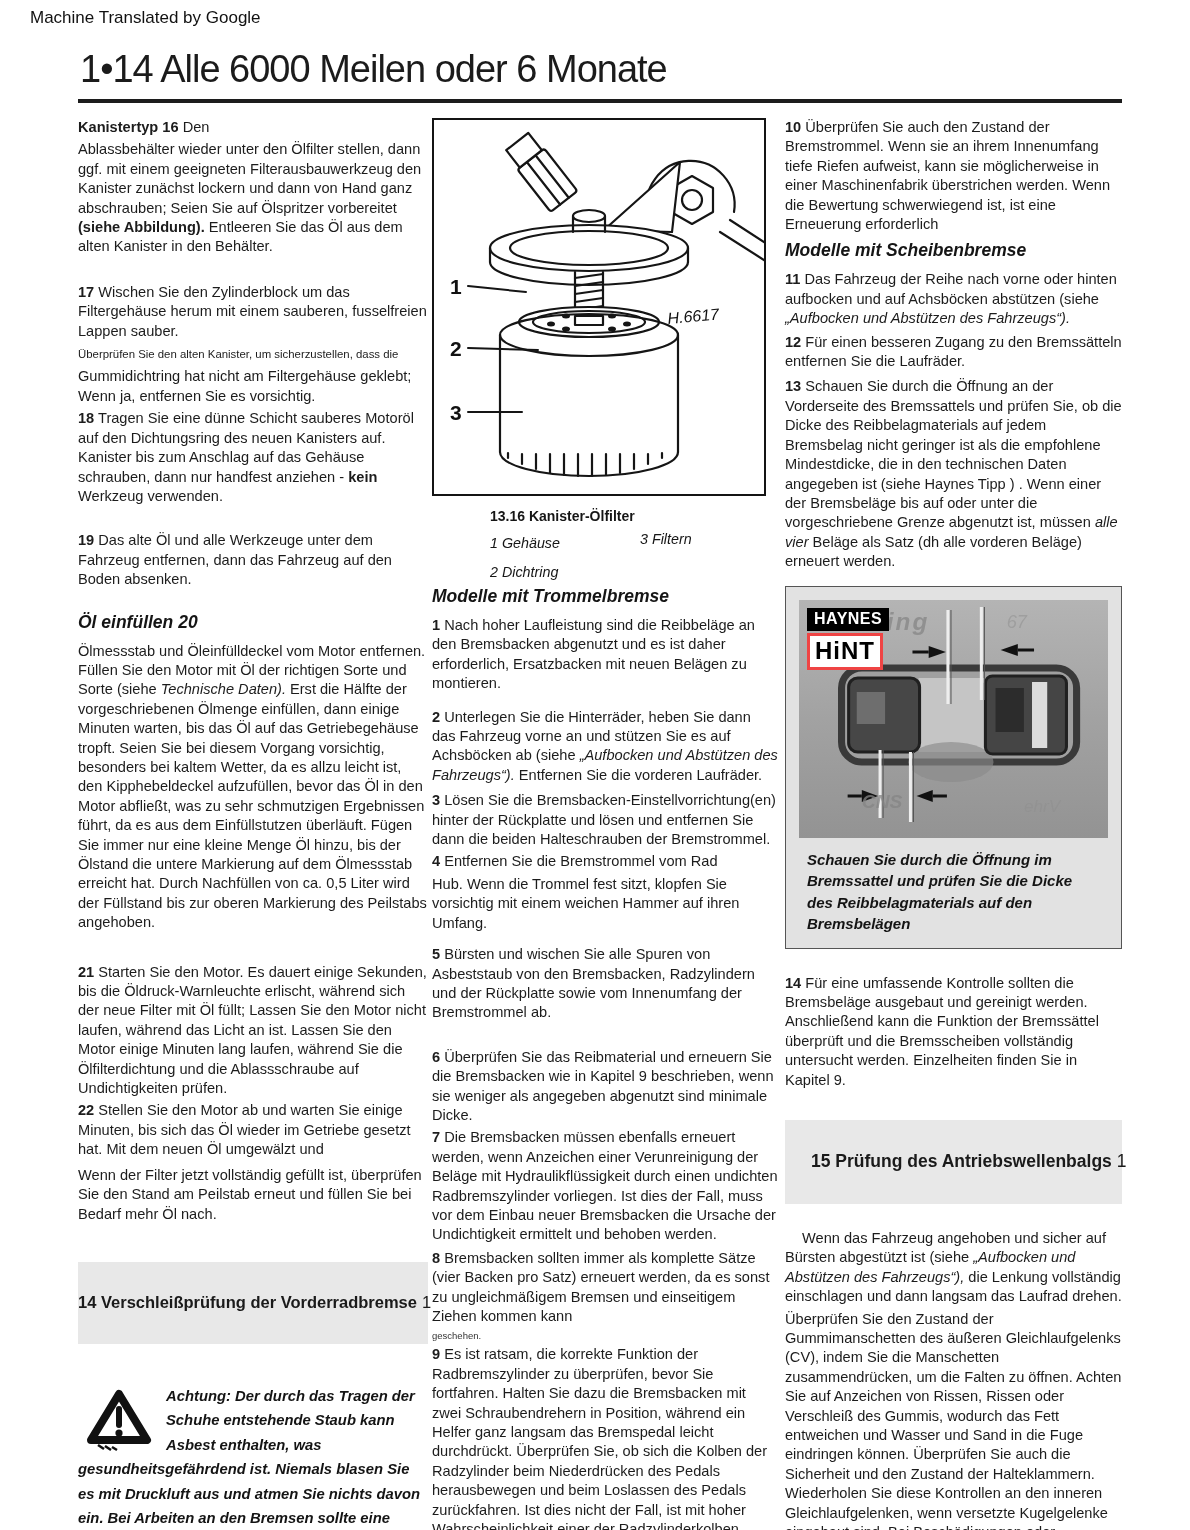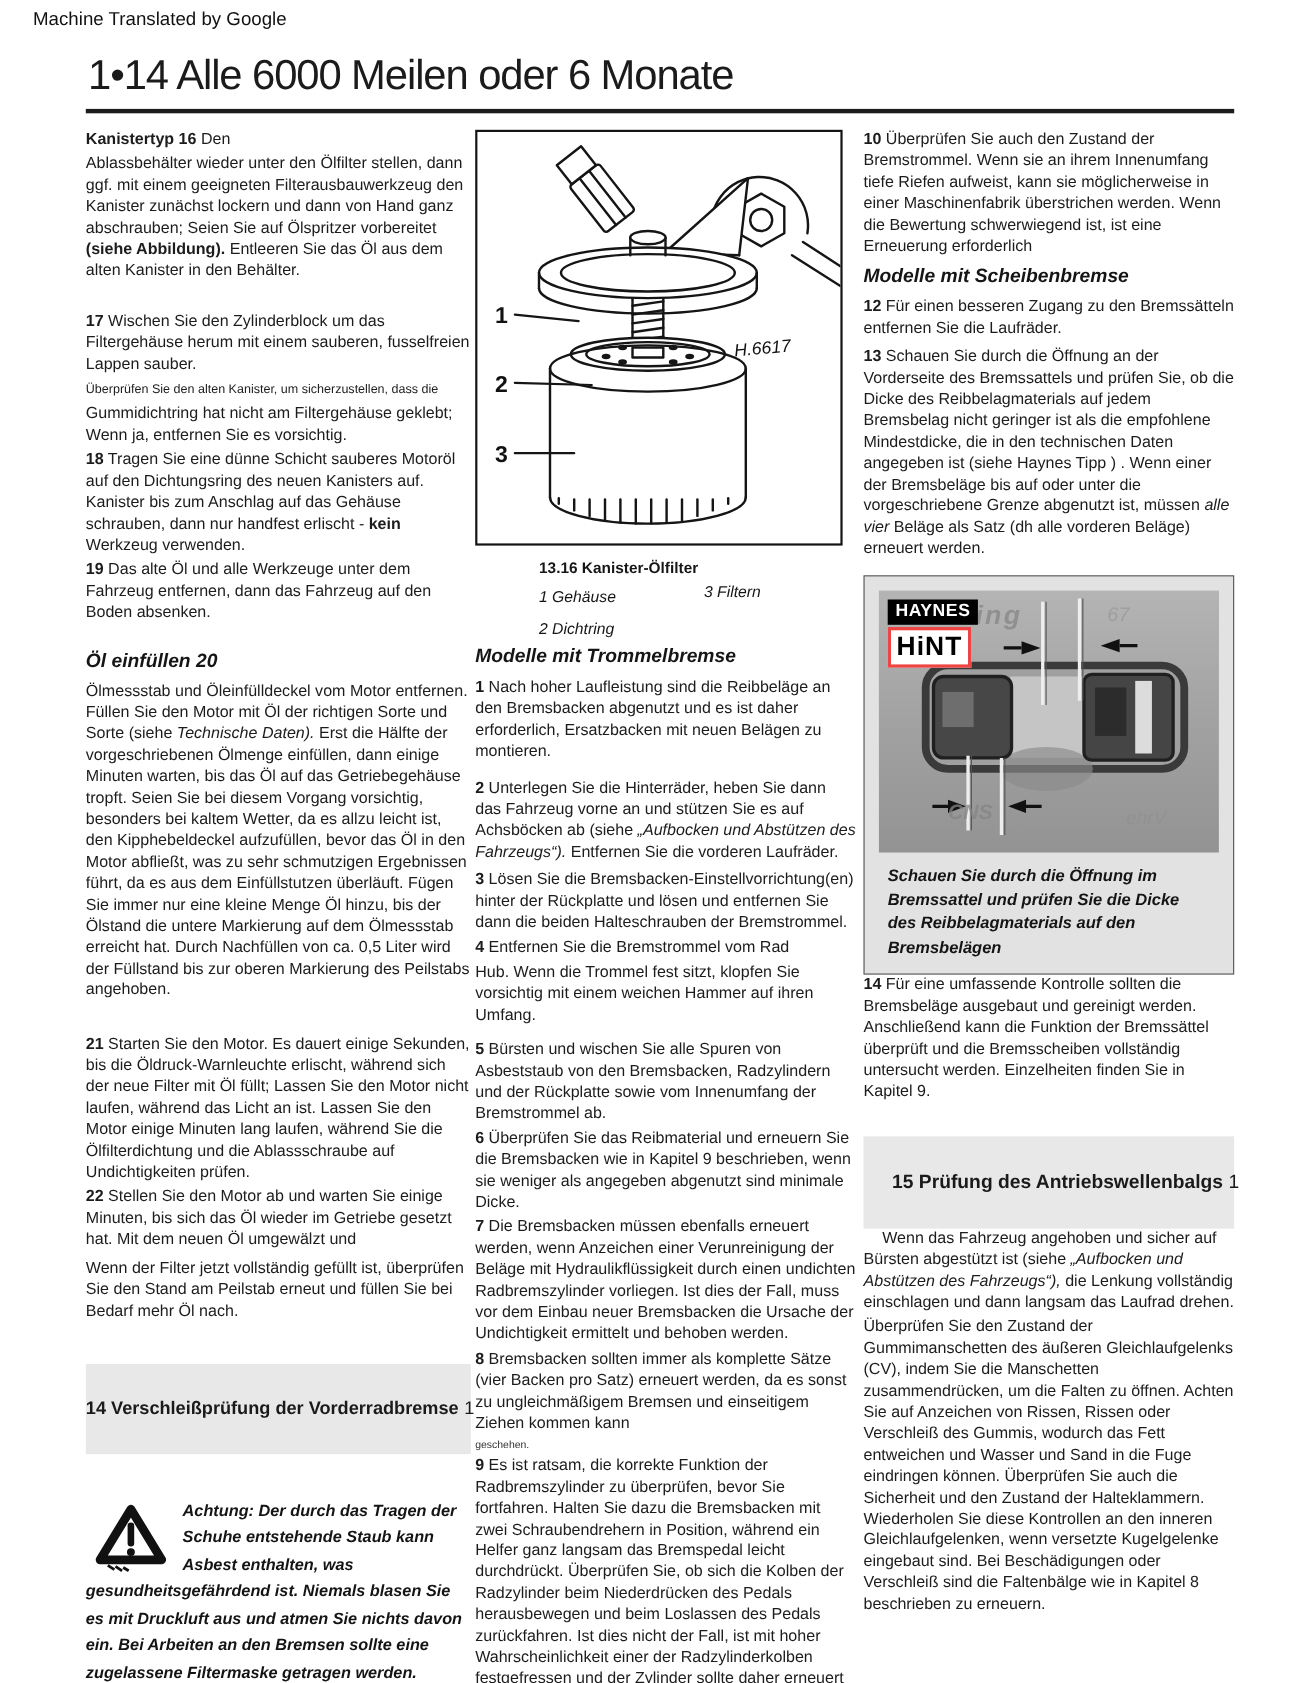--- a/index.html
+++ b/index.html
@@ -17,21 +17,21 @@
   .col-mid{left:432px;width:346px;}
   .col-right{left:785px;width:340px;}
 
   .para{margin:0 0 3px 0;font-size:14.6px;line-height:19.4px;color:#1c1c1c;}
   span.b{font-weight:700;}
   span.i{font-style:italic;}
   span.sm{font-size:11.4px;}
   .para.tiny{font-size:9.5px;line-height:13px;color:#333;}
   .para.indent{text-indent:17px;}
   .mt2{margin-top:2px;} .mt4{margin-top:4px;} .mt6{margin-top:6px;} .mt12{margin-top:12px;} .mt14{margin-top:14px;}
-  .mt16{margin-top:0;} .mt26{margin-top:26px;}
+  .mt16{margin-top:25px;} .mt26{margin-top:26px;}
   .mt30{margin-top:30px;}
 
   .h-ital{font-size:17.5px;font-weight:700;font-style:italic;margin:0 0 9px 0;color:#151515;}
   .col-left .h-ital{margin-top:22px;}
   .col-right .h-ital{margin-top:6px;}
 
   .secbox{background:#e8e8e8;display:flex;align-items:center;font-weight:700;color:#1a1a1a;box-sizing:border-box;white-space:nowrap;}
   .box14{margin-top:38px;width:350px;height:82px;font-size:16.5px;}
   .box15{margin-top:30px;width:337px;height:84px;font-size:17.5px;padding-left:26px;}
   .secnum{font-weight:400;margin-left:5px;}
@@ -63,21 +63,21 @@
   <h1 class="title">1•14 Alle 6000 Meilen oder 6 Monate</h1>
   <div class="rule"></div>
 
   <div class="col col-left">
     <div>
         <p class="para"><span class="b">Kanistertyp 16</span><span> Den</span></p>
         <p class="para"><span>Ablassbehälter wieder unter den Ölfilter stellen, dann ggf. mit einem geeigneten Filterausbauwerkzeug den Kanister zunächst lockern und dann von Hand ganz abschrauben; Seien Sie auf Ölspritzer vorbereitet </span><span class="b">(siehe Abbildung).</span><span> Entleeren Sie das Öl aus dem alten Kanister in den Behälter.</span></p>
         <p class="para mt26"><span class="b">17</span><span> Wischen Sie den Zylinderblock um das Filtergehäuse herum mit einem sauberen, fusselfreien Lappen sauber.</span></p>
         <p class="para"><span class="sm">Überprüfen Sie den alten Kanister, um sicherzustellen, dass die</span></p>
         <p class="para"><span>Gummidichtring hat nicht am Filtergehäuse geklebt; Wenn ja, entfernen Sie es vorsichtig.</span></p>
-        <p class="para"><span class="b">18</span><span> Tragen Sie eine dünne Schicht sauberes Motoröl auf den Dichtungsring des neuen Kanisters auf. Kanister bis zum Anschlag auf das Gehäuse schrauben, dann nur handfest erlischt - </span><span class="b">kein</span><span> Werkzeug verwenden.</span></p>
+        <p class="para"><span class="b">18</span><span> Tragen Sie eine dünne Schicht sauberes Motoröl auf den Dichtungsring des neuen Kanisters auf. Kanister bis zum Anschlag auf das Gehäuse schrauben, dann nur handfest anziehen - </span><span class="b">kein</span><span> Werkzeug verwenden.</span></p>
         <p class="para mt16"><span class="b">19</span><span> Das alte Öl und alle Werkzeuge unter dem Fahrzeug entfernen, dann das Fahrzeug auf den Boden absenken.</span></p>
       </div>
     <h3 class="h-ital"><span class="b i">Öl einfüllen</span><span class="b"> 20</span></h3>
     <div>
         <p class="para"><span>Ölmessstab und Öleinfülldeckel vom Motor entfernen. Füllen Sie den Motor mit Öl der richtigen Sorte und Sorte (siehe </span><span class="i">Technische Daten).</span><span> Erst die Hälfte der vorgeschriebenen Ölmenge einfüllen, dann einige Minuten warten, bis das Öl auf das Getriebegehäuse tropft. Seien Sie bei diesem Vorgang vorsichtig, besonders bei kaltem Wetter, da es allzu leicht ist, den Kipphebeldeckel aufzufüllen, bevor das Öl in den Motor abfließt, was zu sehr schmutzigen Ergebnissen führt, da es aus dem Einfüllstutzen überläuft. Fügen Sie immer nur eine kleine Menge Öl hinzu, bis der Ölstand die untere Markierung auf dem Ölmessstab erreicht hat. Durch Nachfüllen von ca. 0,5 Liter wird der Füllstand bis zur oberen Markierung des Peilstabs angehoben.</span></p>
         <p class="para mt30"><span class="b">21</span><span> Starten Sie den Motor. Es dauert einige Sekunden, bis die Öldruck-Warnleuchte erlischt, während sich der neue Filter mit Öl füllt; Lassen Sie den Motor nicht laufen, während das Licht an ist. Lassen Sie den Motor einige Minuten lang laufen, während Sie die Ölfilterdichtung und die Ablassschraube auf Undichtigkeiten prüfen.</span></p>
         <p class="para"><span class="b">22</span><span> Stellen Sie den Motor ab und warten Sie einige Minuten, bis sich das Öl wieder im Getriebe gesetzt hat. Mit dem neuen Öl umgewälzt und</span></p>
         <p class="para mt6"><span>Wenn der Filter jetzt vollständig gefüllt ist, überprüfen Sie den Stand am Peilstab erneut und füllen Sie bei Bedarf mehr Öl nach.</span></p>
       </div>
 
@@ -197,20 +197,21 @@
         </div>
     </div>
   </div>
 
   <div class="col col-right">
     <div>
         <p class="para"><span class="b">10</span><span> Überprüfen Sie auch den Zustand der Bremstrommel. Wenn sie an ihrem Innenumfang tiefe Riefen aufweist, kann sie möglicherweise in einer Maschinenfabrik überstrichen werden. Wenn die Bewertung schwerwiegend ist, ist eine Erneuerung erforderlich</span></p>
       </div>
     <h3 class="h-ital">Modelle mit Scheibenbremse</h3>
     <div>
+        <p class="para"><span class="b">11</span><span> Das Fahrzeug der Reihe nach vorne oder hinten aufbocken und auf Achsböcken abstützen (siehe </span><span class="i">„Aufbocken und Abstützen des Fahrzeugs“).</span></p>
         <p class="para mt4"><span class="b">12</span><span> Für einen besseren Zugang zu den Bremssätteln entfernen Sie die Laufräder.</span></p>
         <p class="para mt6"><span class="b">13</span><span> Schauen Sie durch die Öffnung an der Vorderseite des Bremssattels und prüfen Sie, ob die Dicke des Reibbelagmaterials auf jedem Bremsbelag nicht geringer ist als die empfohlene Mindestdicke, die in den technischen Daten angegeben ist (siehe Haynes Tipp ) . Wenn einer der Bremsbeläge bis auf oder unter die vorgeschriebene Grenze abgenutzt ist, müssen </span><span class="i">alle vier</span><span> Beläge als Satz (dh alle vorderen Beläge) erneuert werden.</span></p>
       </div>
 
     <div class="hintbox">
       <svg class="hint-photo" viewBox="0 0 305 238" preserveAspectRatio="none">
         <defs>
           <linearGradient id="ph" x1="0" y1="0" x2="0" y2="1">
             <stop offset="0" stop-color="#b4b4b4"></stop>
             <stop offset="0.5" stop-color="#a2a2a2"></stop>

